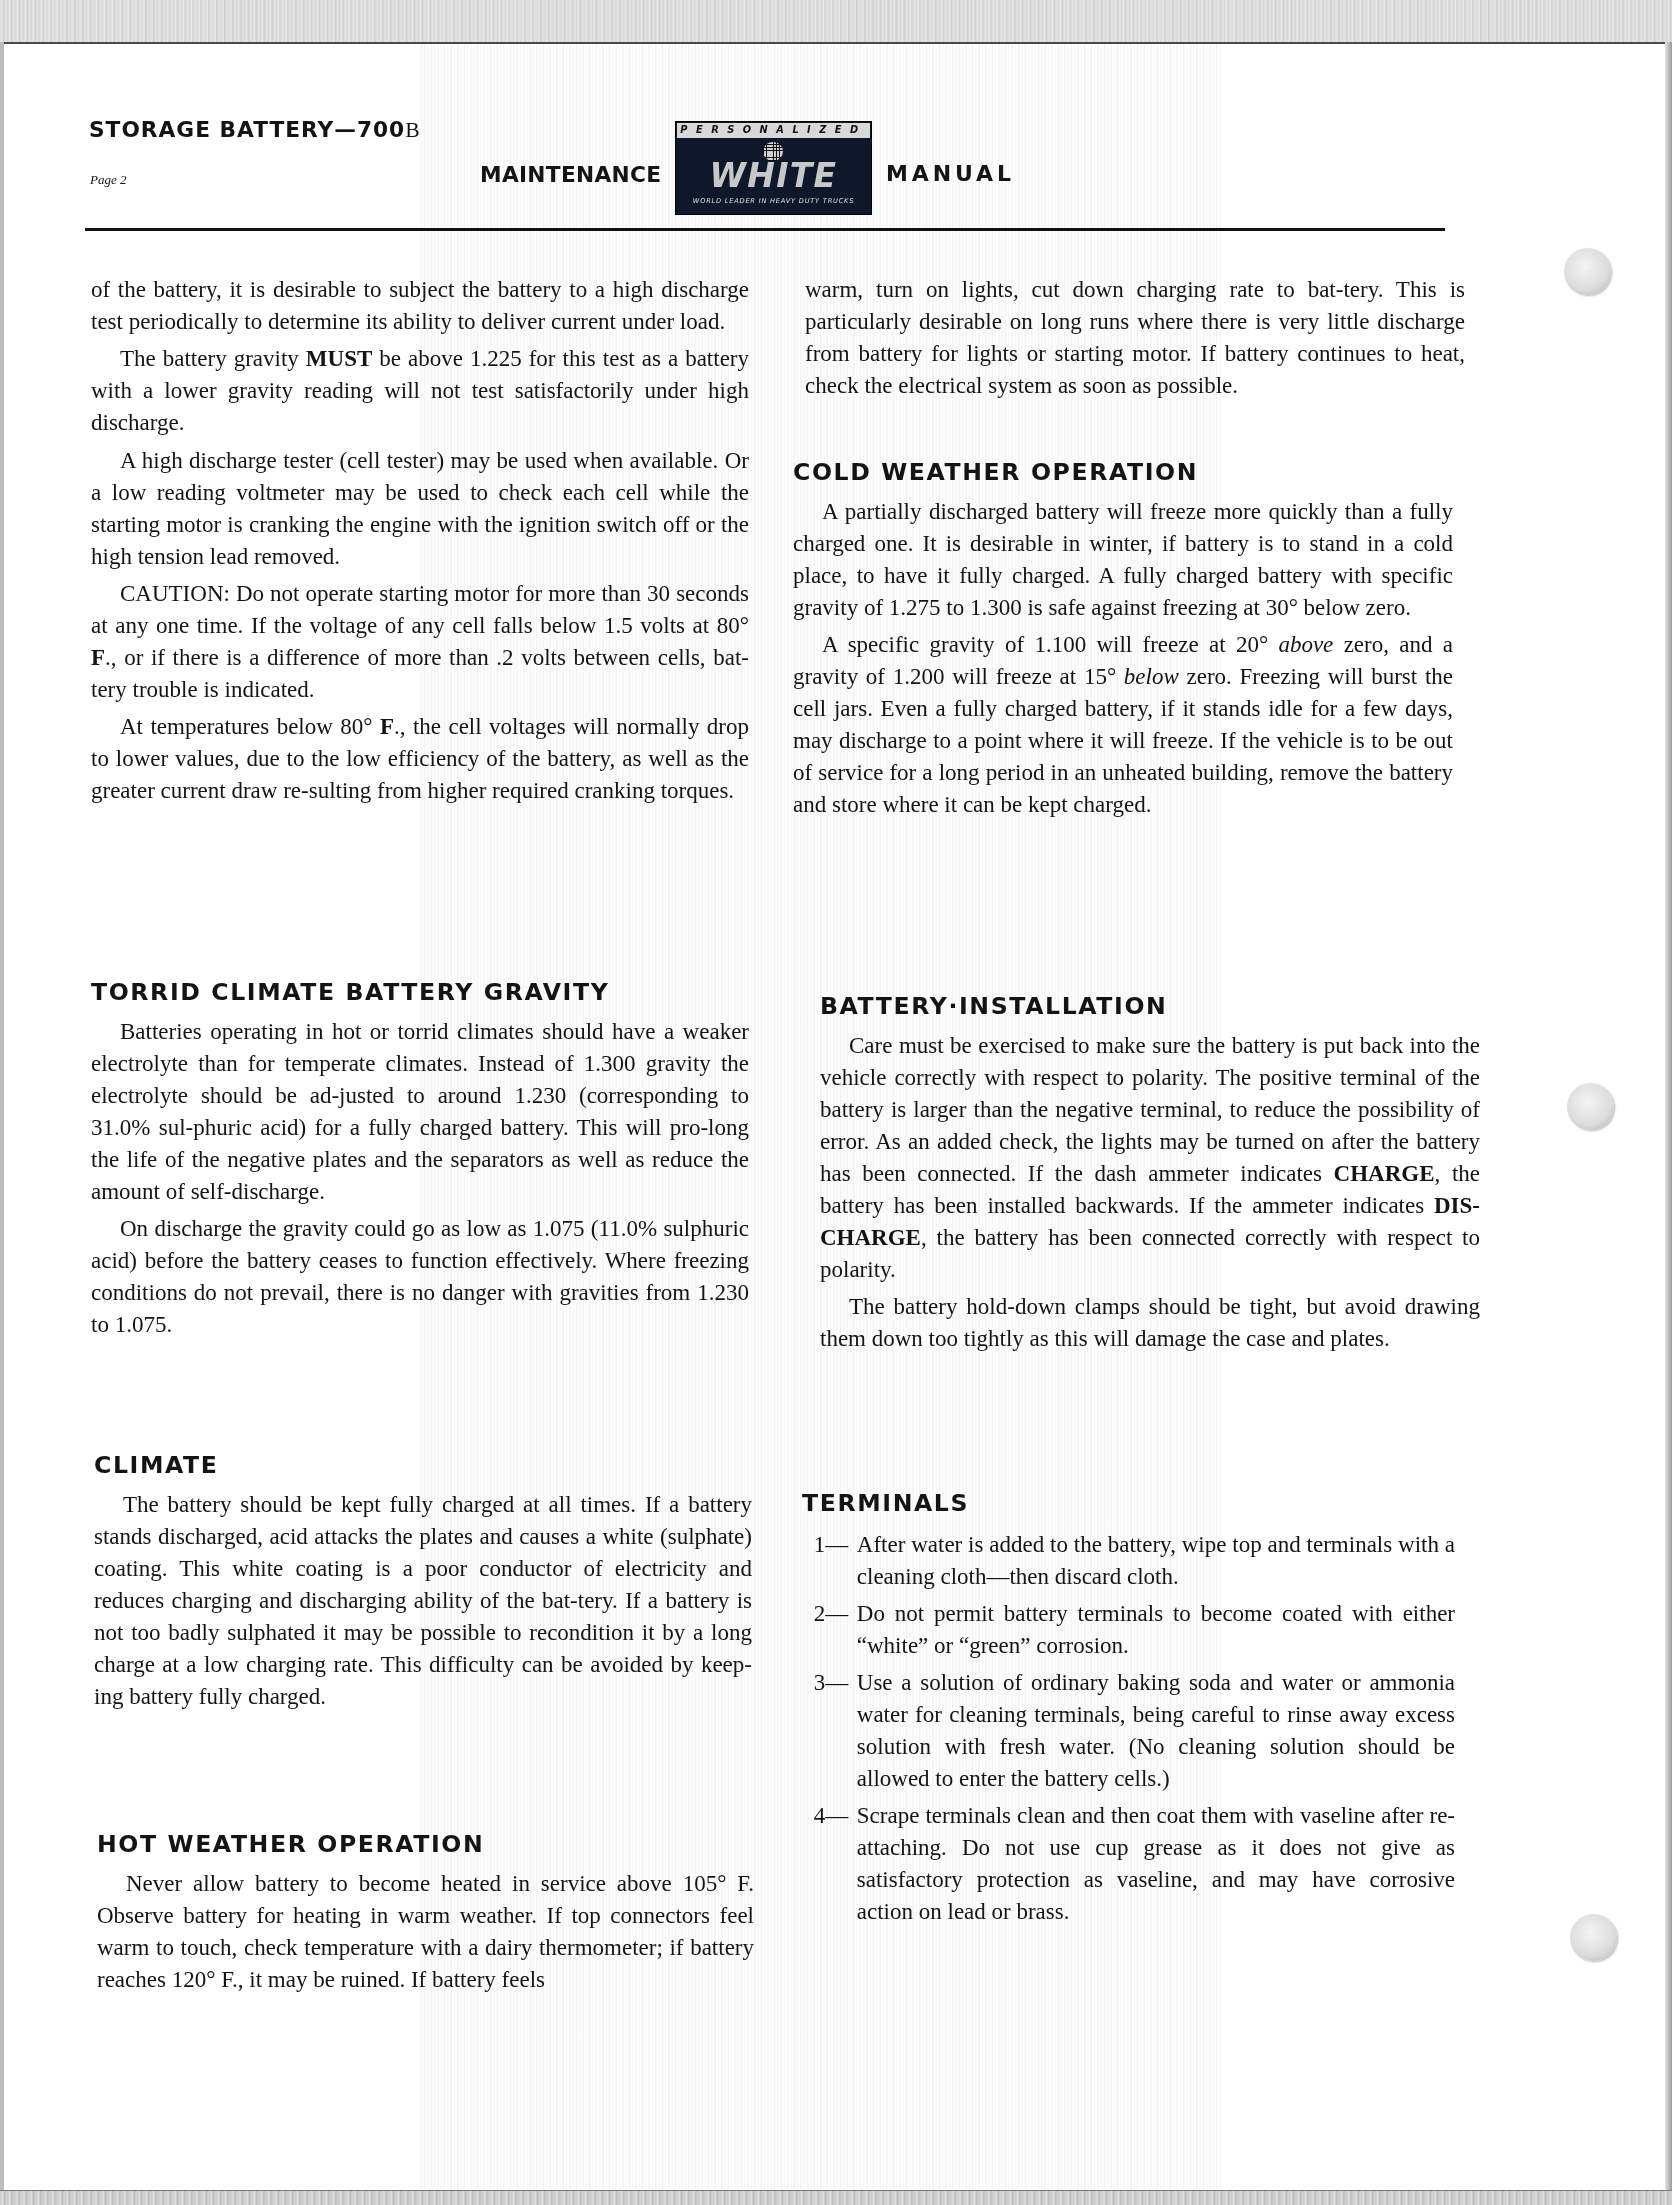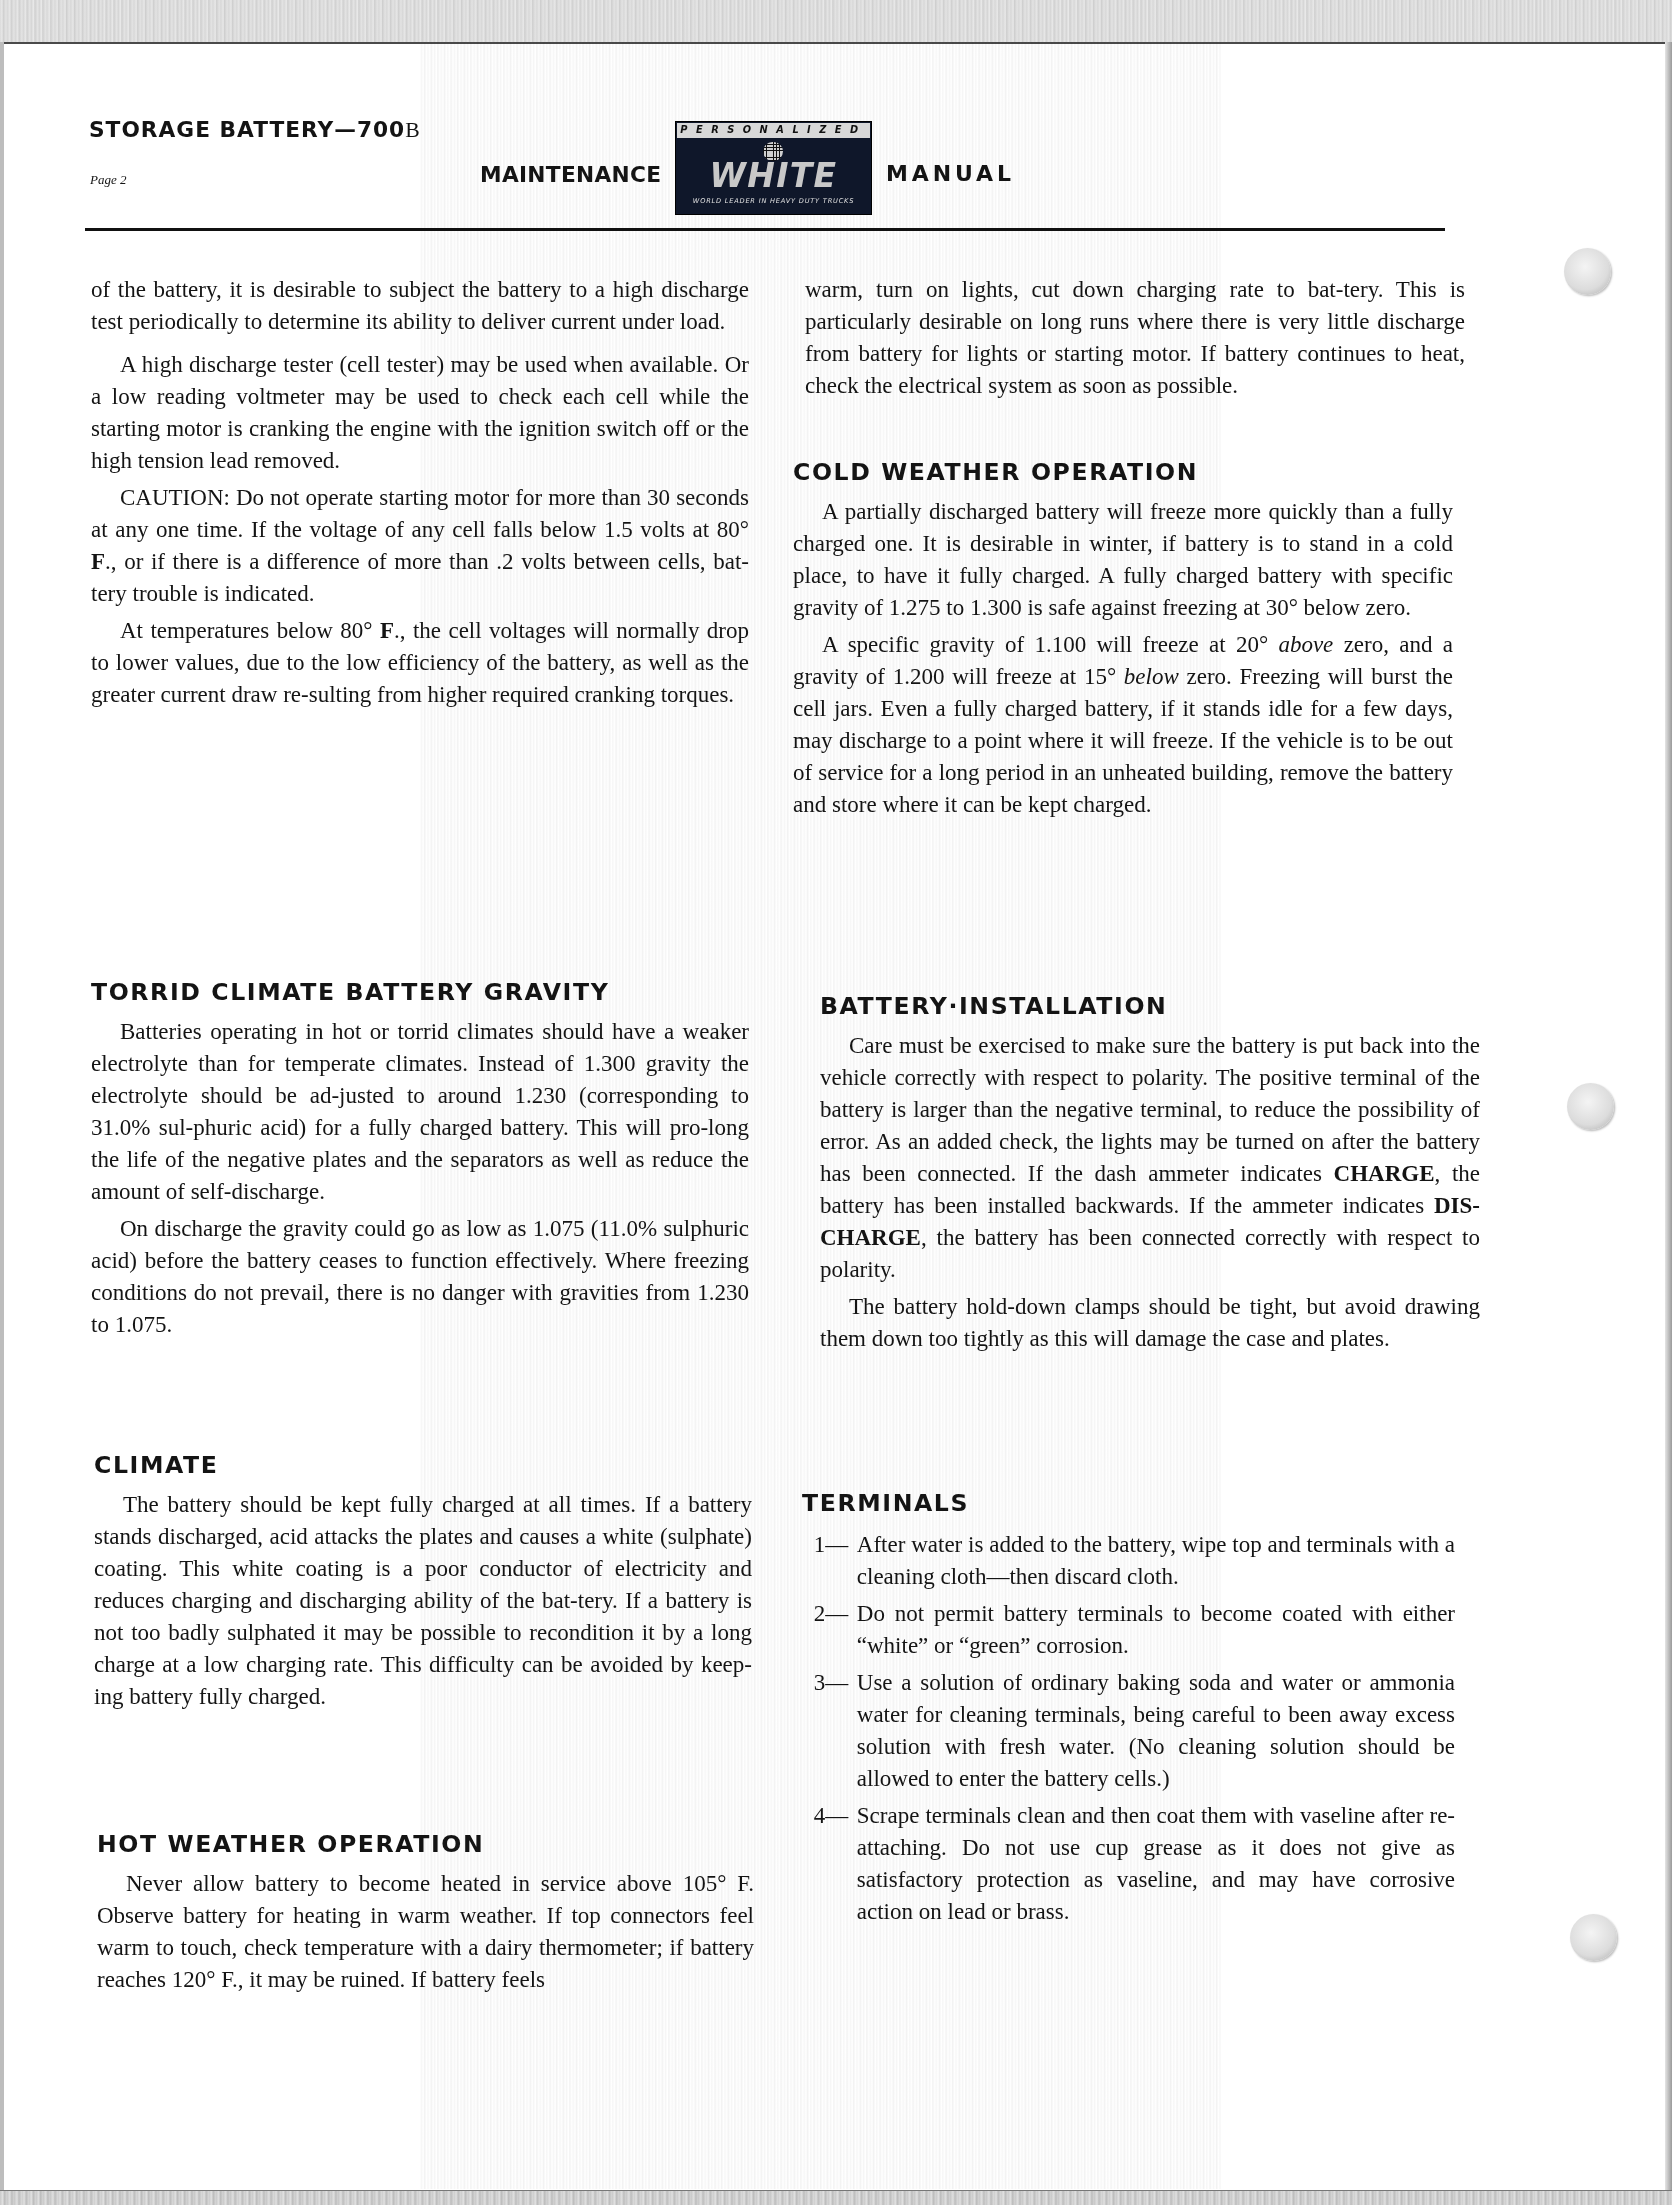--- a/index.html
+++ b/index.html
@@ -118,20 +118,21 @@
   <div class="logo-globe"></div>
   <div class="logo-word">WHITE</div>
   <div class="logo-tag">WORLD LEADER IN HEAVY DUTY TRUCKS</div>
 </div>
 <div class="hdr-manual">MANUAL</div>
 <div class="hdr-rule"></div>
 
 <div class="block" style="left:91px; top:274px; width:658px;">
   <p class="para noindent">of the battery, it is desirable to subject the battery to a high discharge test periodically to determine its ability to deliver current under load.</p>
   <div class="gap"></div>
+  <p class="para"><span>The battery gravity </span><b>MUST</b><span> be above 1.225 for this test as a battery with a lower gravity reading will not test satisfactorily under high discharge.</span></p>
   <div class="gap"></div>
   <p class="para">A high discharge tester (cell tester) may be used when available. Or a low reading voltmeter may be used to check each cell while the starting motor is cranking the engine with the ignition switch off or the high tension lead removed.</p>
   <div class="gap"></div>
   <p class="para"><span>CAUTION</span><span>: Do not operate starting motor for more than 30 seconds at any one time. If the voltage of any cell falls below 1.5 volts at 80° </span><b>F</b><span>., or if there is a difference of more than .2 volts between cells, bat-tery trouble is indicated.</span></p>
   <div class="gap"></div>
   <p class="para"><span>At temperatures below 80° </span><b>F</b><span>., the cell voltages will normally drop to lower values, due to the low efficiency of the battery, as well as the greater current draw re-sulting from higher required cranking torques.</span></p>
 </div>
 
 <div class="block" style="left:91px; top:978px; width:658px;">
   <h2 class="heading">TORRID CLIMATE BATTERY GRAVITY</h2>
@@ -181,21 +182,21 @@
     <p class="txt">After water is added to the battery, wipe top and terminals with a cleaning cloth—then discard cloth.</p>
   </div>
   <div class="gap"></div>
   <div class="list-item" style="margin-left:11.8px;">
     <span class="num">2—</span>
     <p class="txt">Do not permit battery terminals to become coated with either “white” or “green” corrosion.</p>
   </div>
   <div class="gap"></div>
   <div class="list-item" style="margin-left:11.8px;">
     <span class="num">3—</span>
-    <p class="txt">Use a solution of ordinary baking soda and water or ammonia water for cleaning terminals, being careful to been away excess solution with fresh water. (No cleaning solution should be allowed to enter the battery cells.)</p>
+    <p class="txt">Use a solution of ordinary baking soda and water or ammonia water for cleaning terminals, being careful to rinse away excess solution with fresh water. (No cleaning solution should be allowed to enter the battery cells.)</p>
   </div>
   <div class="gap"></div>
   <div class="list-item" style="margin-left:11.8px;">
     <span class="num">4—</span>
     <p class="txt">Scrape terminals clean and then coat them with vaseline after re-attaching. Do not use cup grease as it does not give as satisfactory protection as vaseline, and may have corrosive action on lead or brass.</p>
   </div>
 </div>
 
 
 </body></html>

